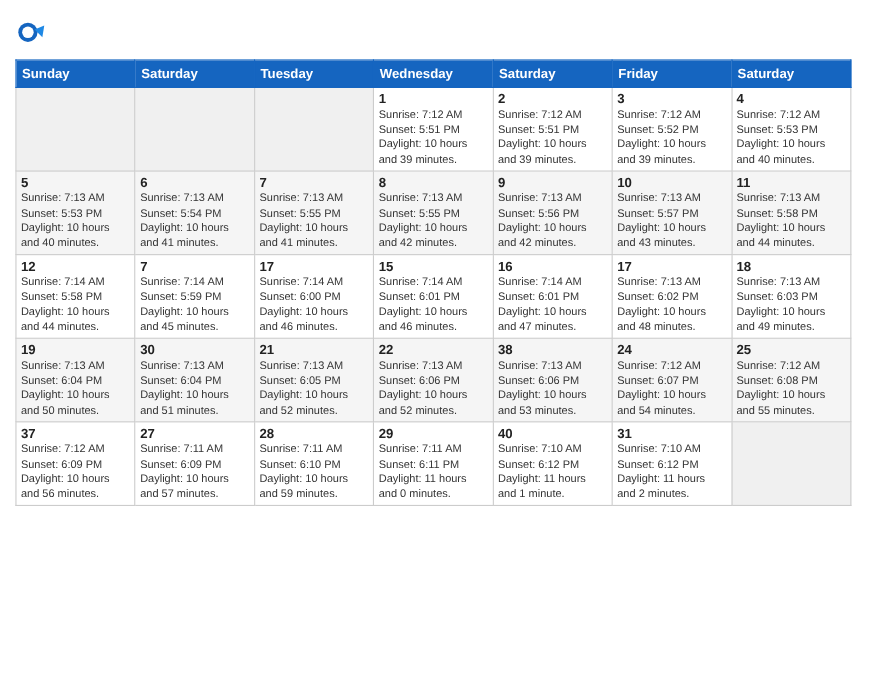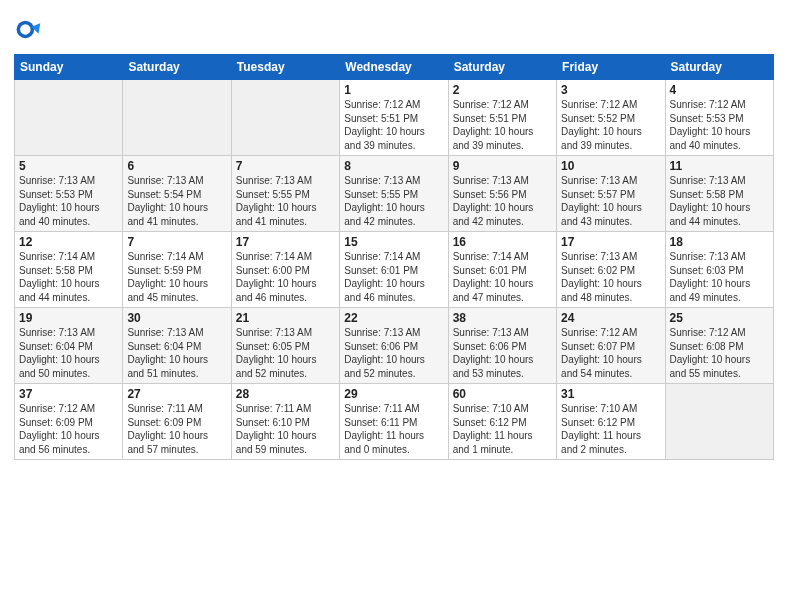--- a/index.html
+++ b/index.html
@@ -342,21 +342,21 @@
 and 59 minutes.</div>
           </td>
           <td>
             <div class="day-num">29</div>
             <div class="day-info" style="white-space: pre-line;">Sunrise: 7:11 AM
 Sunset: 6:11 PM
 Daylight: 11 hours
 and 0 minutes.</div>
           </td>
           <td>
-            <div class="day-num">60</div>
+            <div class="day-num">40</div>
             <div class="day-info" style="white-space: pre-line;">Sunrise: 7:10 AM
 Sunset: 6:12 PM
 Daylight: 11 hours
 and 1 minute.</div>
           </td>
           <td>
             <div class="day-num">31</div>
             <div class="day-info" style="white-space: pre-line;">Sunrise: 7:10 AM
 Sunset: 6:12 PM
 Daylight: 11 hours

